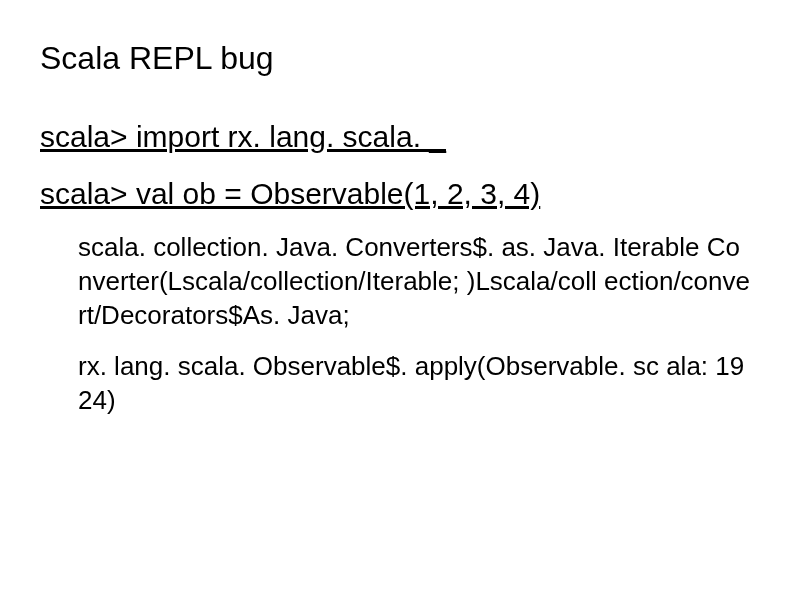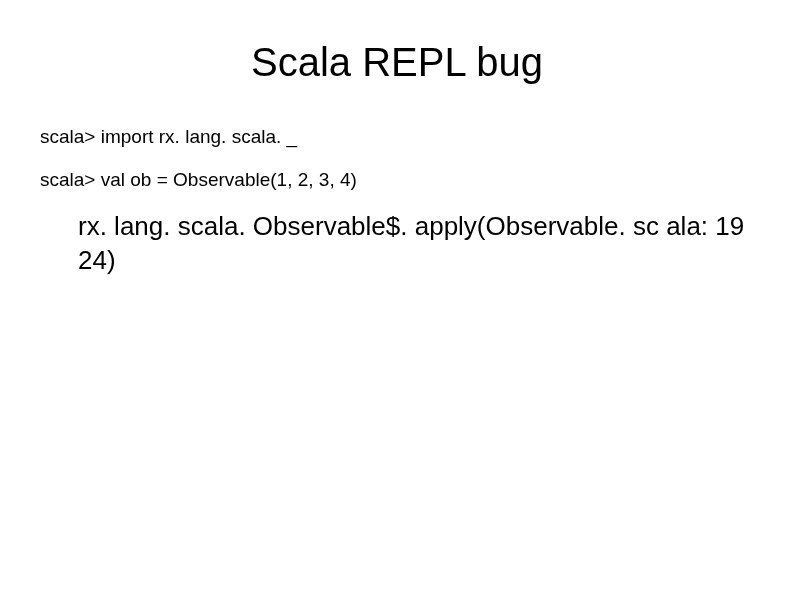--- a/index.html
+++ b/index.html
@@ -9,30 +9,30 @@
     }
     body {
       width: 794px;
       height: 595px;
       background: #ffffff;
       font-family: Arial, Helvetica, sans-serif;
       color: #000000;
       padding: 30px 40px 40px 40px;
     }
     .title {
-      font-size: 40px;
+      font-size: 32px;
       font-weight: normal;
-      text-align: center;
       margin-bottom: 40px;
       margin-top: 10px;
     }
     .repl-line {
-      font-size: 19px;
+      font-size: 30px;
       margin-bottom: 18px;
       line-height: 1.3;
+      text-decoration: underline;
     }
     .error-block {
       font-size: 26px;
       line-height: 1.3;
       margin-bottom: 18px;
       padding-left: 0;
     }
     .error-first-line {
       display: block;
     }
@@ -55,17 +55,18 @@
 </head>
 <body>
 
 <h1 class="title">Scala REPL bug</h1>
 
 <div class="repl-line">scala&gt; import rx. lang. scala. _</div>
 
 <div class="repl-line">scala&gt; val ob = Observable(1, 2, 3, 4)</div>
 
 <div class="error-block">
+  <div class="indented">scala. collection. Java. Converters$. as. Java. Iterable Converter(Lscala/collection/Iterable; )Lscala/coll ection/convert/Decorators$As. Java;</div>
 </div>
 
 <div class="stack-block">
   <div class="stack-detail">rx. lang. scala. Observable$. apply(Observable. sc ala: 1924)</div>
 </div>
 
 </body></html>

